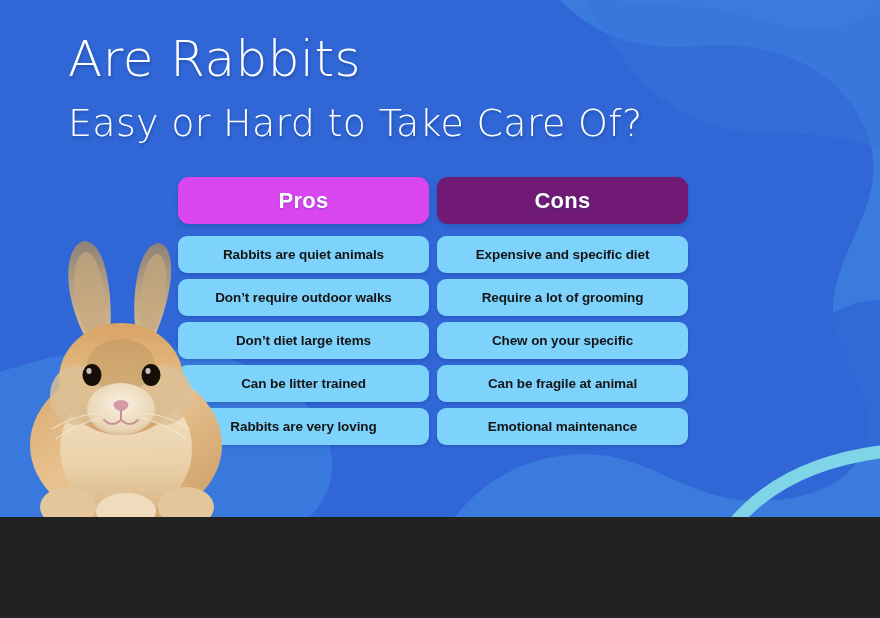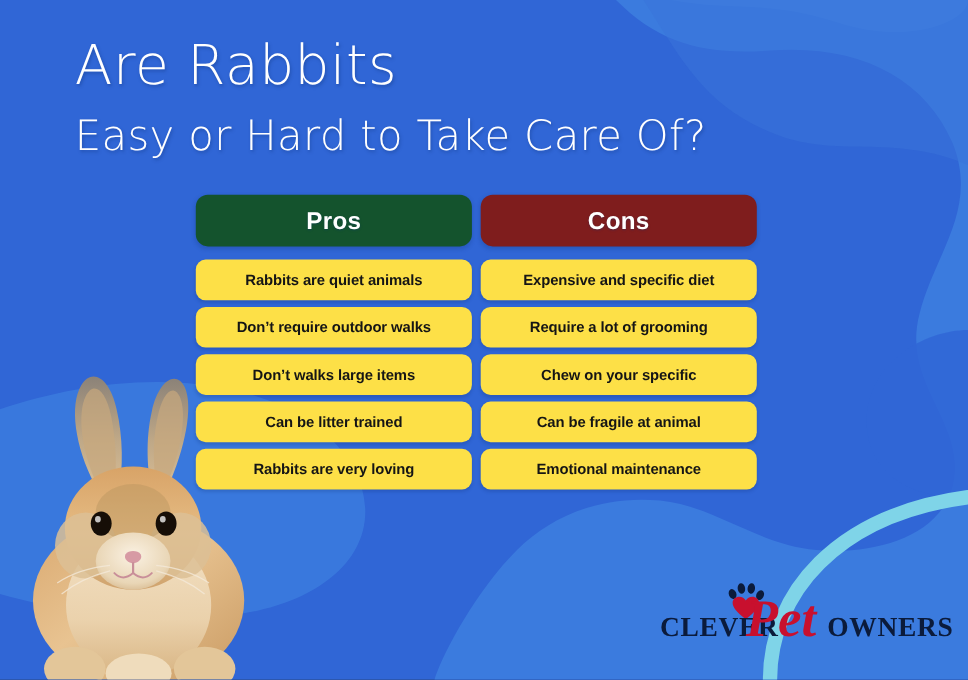--- a/index.html
+++ b/index.html
@@ -6,21 +6,21 @@
   html, body {
     margin: 0;
     padding: 0;
     background: #222;
   }
   * { box-sizing: border-box; }
 
   #infographic {
     position: relative;
     width: 880px;
-    height: 618px;
+    height: 517px;
     overflow: hidden;
     background: #3066D6;
     font-family: "Liberation Sans", "DejaVu Sans", sans-serif;
     user-select: none;
   }
 
   
   .bg-layer {
     position: absolute;
     inset: 0;
@@ -84,21 +84,21 @@
     font-size: 22px;
     font-weight: bold;
     letter-spacing: 0.3px;
     text-shadow: 0 1px 2px rgba(10,50,120,0.35);
     box-shadow: 0 2px 4px rgba(10,40,100,0.22);
     margin-bottom: 12px;
   }
   .rows { display: flex; flex-direction: column; gap: 6px; }
   .cell {
     height: 37px;
-    background: #fde047;
+    background: #7dd3fc;
     border-radius: 9px;
     display: flex;
     align-items: center;
     justify-content: center;
     color: #151515;
     font-size: 13.5px;
     font-weight: bold;
     letter-spacing: -0.1px;
     box-shadow: 0 2px 3px rgba(10,40,100,0.18);
     text-align: right;
@@ -160,32 +160,32 @@
   </svg>
 
   <div class="title-block">
     <div class="title-line1">Are Rabbits</div>
     <div class="title-line2">Easy or Hard to Take Care Of?</div>
   </div>
 
   <div class="table-wrap">
 
     <div class="column">
-      <div class="col-header" style="background:#14532d">Pros</div>
+      <div class="col-header" style="background:#d946ef">Pros</div>
       <div class="rows">
         <div class="cell">Rabbits are quiet animals</div>
         <div class="cell">Don’t require outdoor walks</div>
-        <div class="cell">Don’t walks large items</div>
+        <div class="cell">Don’t diet large items</div>
         <div class="cell">Can be litter trained</div>
         <div class="cell">Rabbits are very loving</div>
       </div>
     </div>
 
     <div class="column">
-      <div class="col-header" style="background:#7f1d1d">Cons</div>
+      <div class="col-header" style="background:#701a75">Cons</div>
       <div class="rows">
         <div class="cell">Expensive and specific diet</div>
         <div class="cell">Require a lot of grooming</div>
         <div class="cell">Chew on your specific</div>
         <div class="cell">Can be fragile at animal</div>
         <div class="cell">Emotional maintenance</div>
       </div>
     </div>
 
   </div>

